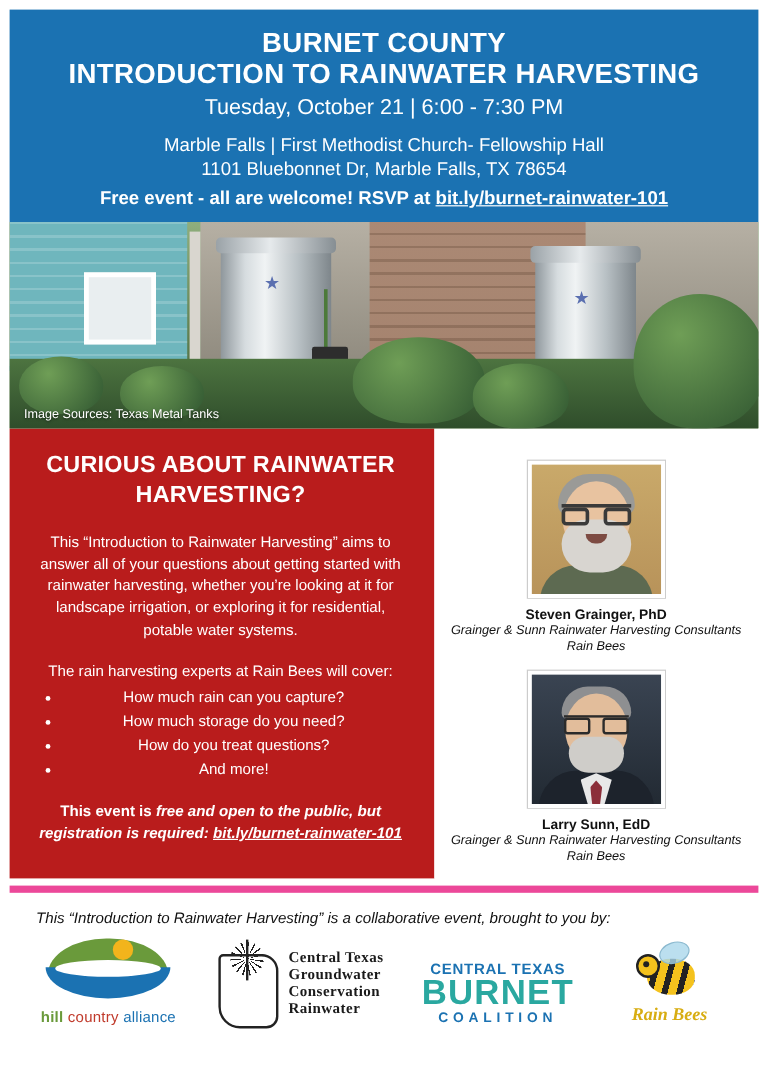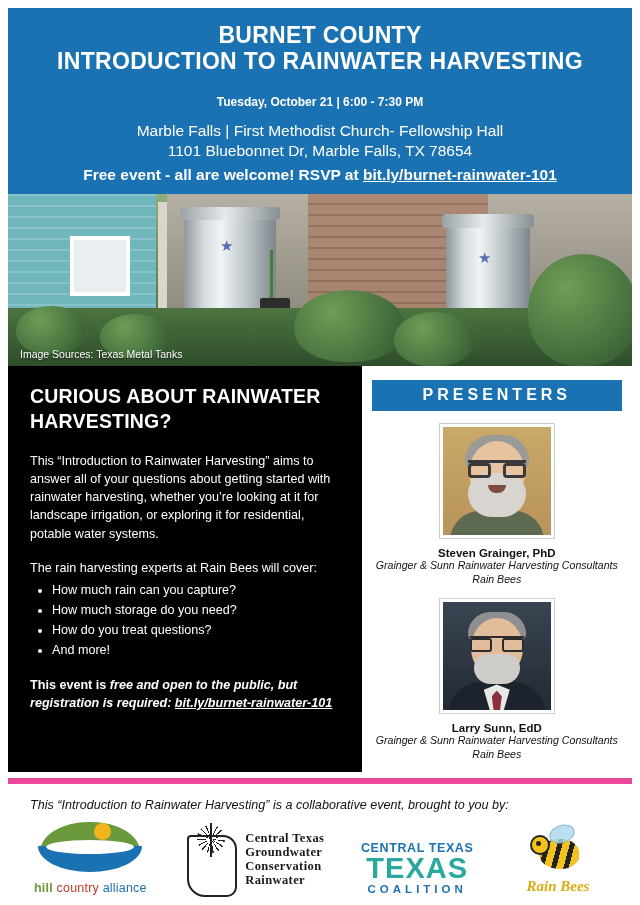--- a/index.html
+++ b/index.html
@@ -31,23 +31,23 @@
     padding: 14px 10px 10px 10px;
   }
   .header .title1,
   .header .title2 {
     font-size: 23px;
     font-weight: bold;
     letter-spacing: 0.3px;
     line-height: 1.15;
   }
   .header .when {
-    font-size: 12px;
-    margin-top: 20px;
-    font-weight: 700;
+    font-size: 18px;
+    margin-top: 4px;
+    font-weight: 400;
   }
   .header .loc1 {
     font-size: 15.5px;
     margin-top: 13px;
     font-weight: 400;
   }
   .header .loc2 {
     font-size: 15.5px;
     margin-top: 2px;
     font-weight: 400;
@@ -156,24 +156,25 @@
     text-shadow: 0 1px 2px rgba(0,0,0,.6);
   }
 
   
   .body-wrap {
     display: flex;
     background: #ffffff;
   }
   .left-col {
     width: 358px;
-    background: #000000;
+    background: #b91c1c;
     color: #ffffff;
     padding: 18px 24px 20px 22px;
     box-sizing: border-box;
+    text-align: center;
   }
   .left-col h2 {
     margin: 0;
     font-size: 19.5px;
     font-weight: bold;
     line-height: 1.3;
     letter-spacing: .2px;
   }
   .left-col p {
     font-size: 12.6px;
@@ -488,21 +489,20 @@
         <li>How much storage do you need?</li>
         <li>How do you treat questions?</li>
         <li>And more!</li>
       </ul>
       <div class="closing">
         <span>This event is </span><em>free and open to the public, but registration is required:  </em><a class="link" href="#" style="color:#ffffff">bit.ly/burnet-rainwater-101</a>
       </div>
     </div>
 
     <div class="right-col">
-      <div class="presenters-bar">PRESENTERS</div>
 
       <div class="headshot hs1">
         <span class="face body"></span>
         <span class="face hair"></span>
         <span class="face head"></span>
         <span class="face beard"></span>
         <span class="face mouth"></span>
         <span class="face glasses"></span>
       </div>
       <div class="pres-name">Steven Grainger, PhD</div>
@@ -551,21 +551,21 @@
         <div class="ctg-words">
           <div>Central Texas</div>
           <div>Groundwater</div>
           <div>Conservation</div>
           <div>Rainwater</div>
         </div>
       </div>
 
       <div class="logo ctwc">
         <div class="l1">CENTRAL TEXAS</div>
-        <div class="l2">TEXAS</div>
+        <div class="l2">BURNET</div>
         <div class="l3">COALITION</div>
       </div>
 
       <div class="logo rb">
         <div class="rb-bee">
           <div class="rb-body"></div>
           <div class="rb-wing"></div>
           <div class="rb-head"></div>
           <div class="rb-eye"></div>
         </div>

